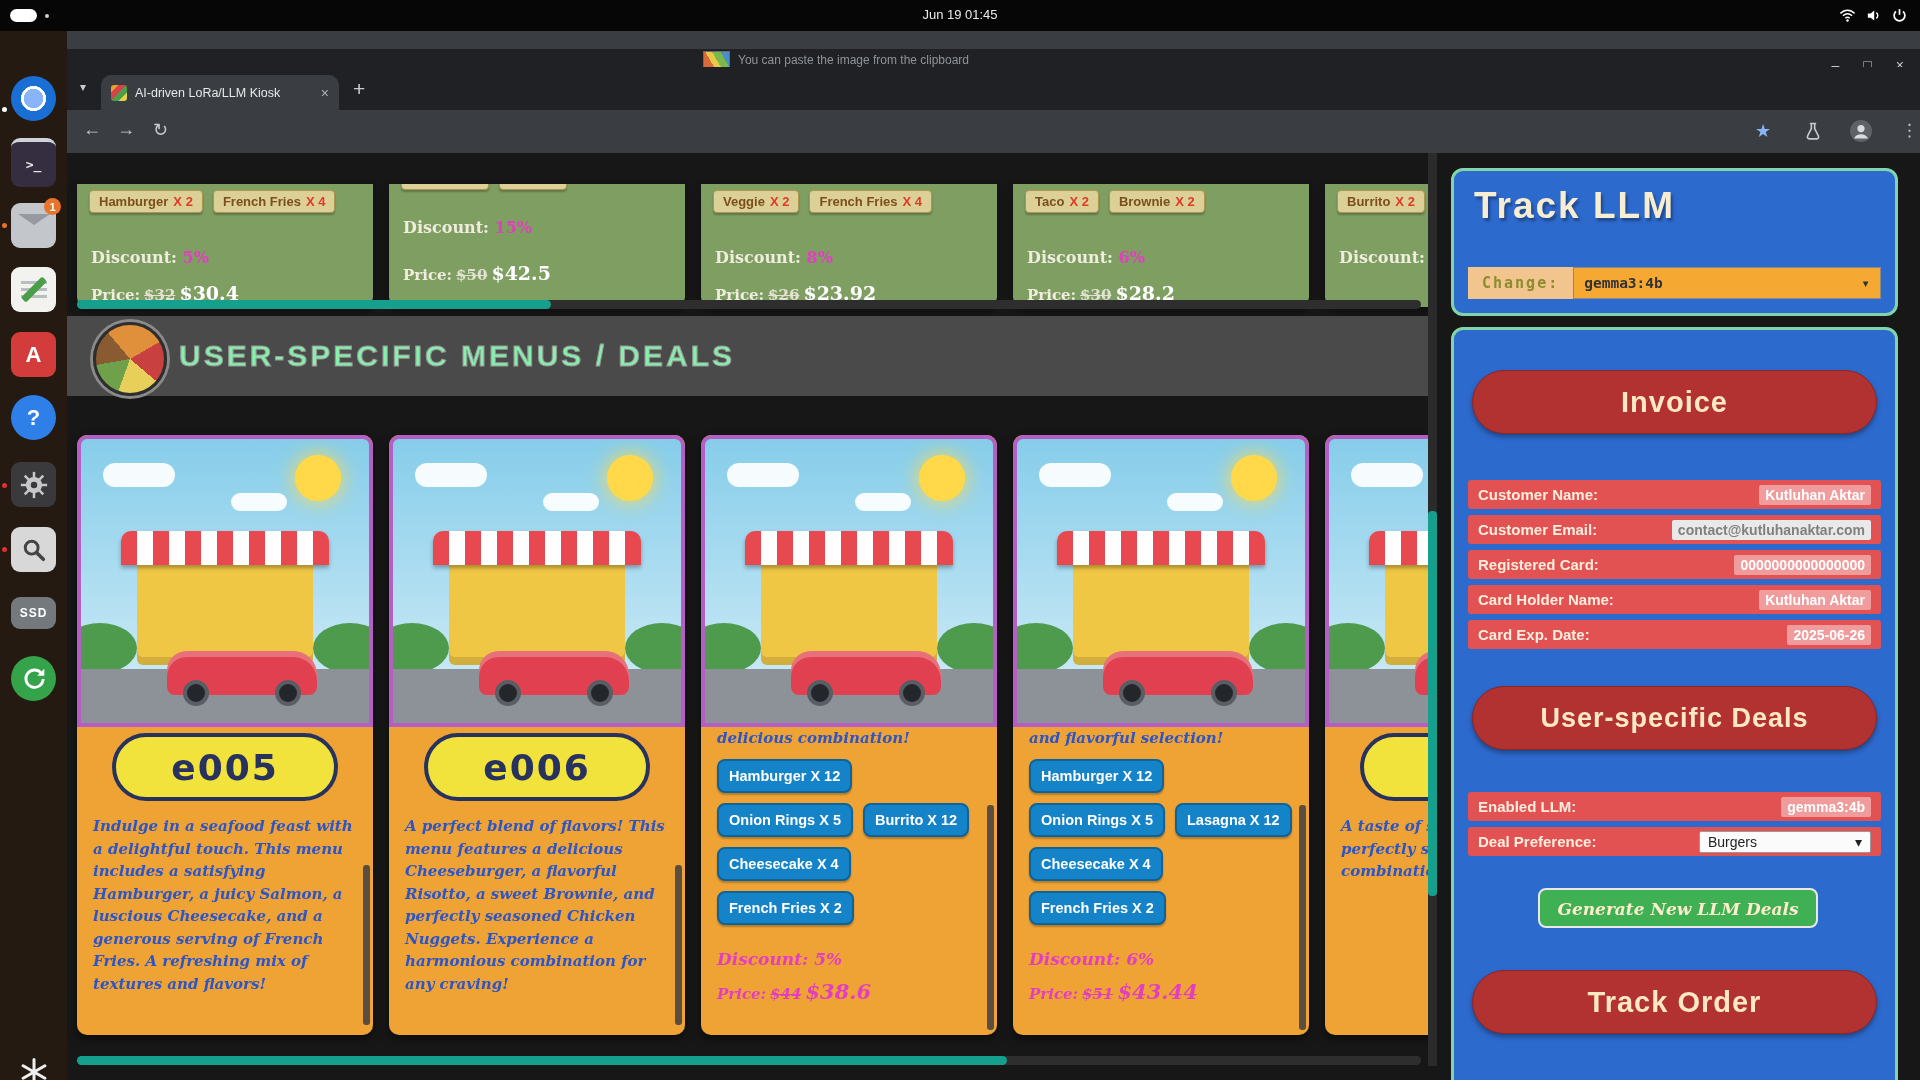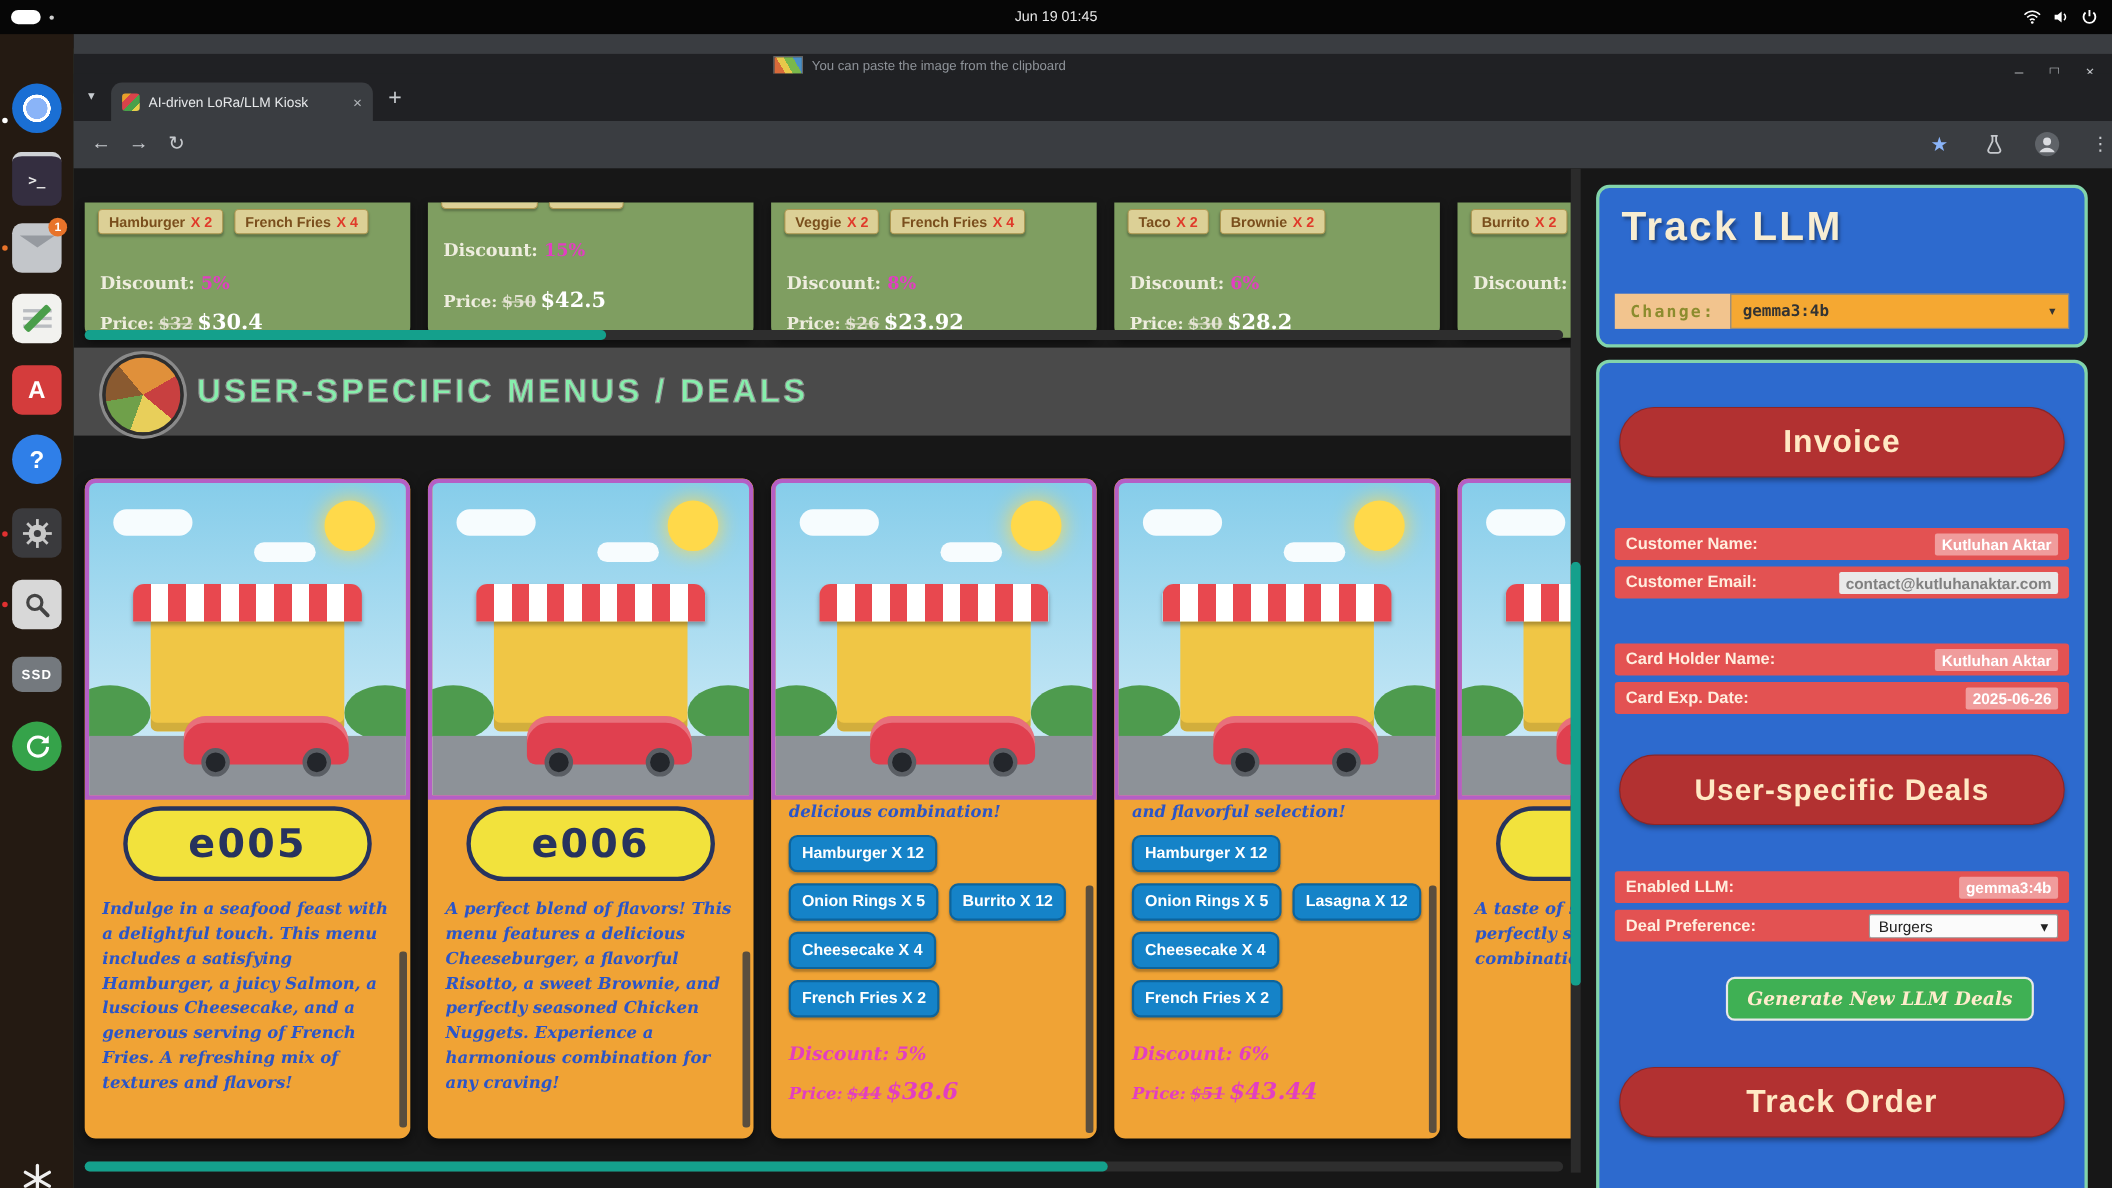--- a/index.html
+++ b/index.html
@@ -141,21 +141,21 @@
   #chselect{flex:1;background:#f5a832;border:1px solid #8a8a8a;display:flex;align-items:center;justify-content:space-between;padding:0 10px;font-family:"DejaVu Sans Mono",monospace;font-weight:bold;font-size:14.5px;color:#333333;}
   #psecB{top:174px;height:768px;}
   .pbtn{position:absolute;left:18px;right:18px;height:62px;background:#b23131;border:1px solid #8e2525;border-radius:32px;color:#ffe9c4;font-weight:800;text-align:center;line-height:62px;letter-spacing:1px;box-shadow:0 3px 5px rgba(0,0,0,.35);}
   #btn-invoice{top:40px;font-size:29px;}
   #btn-deals{top:356px;font-size:27px;}
   #btn-track{top:640px;font-size:29px;}
   .prow{position:absolute;left:14px;right:14px;height:29px;background:#e35252;border-radius:3px;display:flex;align-items:center;justify-content:space-between;padding:0 10px;box-sizing:border-box;}
   .prow .lbl{font-size:15px;font-weight:bold;color:#ffeede;}
   .prow .val{background:#f09c9c;color:#ffffff;font-size:14px;font-weight:bold;padding:2px 6px;border-radius:2px;}
   .prow .val.light{background:#e9e9e9;color:#808080;}
-  #genbtn{position:absolute;left:84px;width:280px;top:558px;height:40px;background:#3fb054;border:2px solid #e8e8e8;border-radius:8px;color:#ffeccc;font-family:"DejaVu Serif",serif;font-style:italic;font-weight:bold;font-size:17px;text-align:center;line-height:38px;box-sizing:border-box;margin-left:31px;}
+  #genbtn{position:absolute;left:84px;width:280px;top:558px;height:40px;background:#3fb054;border:2px solid #e8e8e8;border-radius:8px;color:#ffeccc;font-family:"DejaVu Serif",serif;font-style:italic;font-weight:bold;font-size:17px;text-align:center;line-height:38px;box-sizing:border-box;}
   #prefsel{background:#fbfbfb;border:1px solid #999999;border-radius:2px;color:#222222;font-size:14px;width:172px;display:flex;align-items:center;justify-content:space-between;padding:2px 8px;box-sizing:border-box;}
 </style>
 </head>
 <body>
 
 <div id="screen">
 
   <div id="topbar">
     <div id="tb-pill"></div>
     <div id="tb-dot"></div>
@@ -473,20 +473,24 @@
         <div class="pbtn" id="btn-invoice">Invoice</div>
 
         <div class="prow" style="top:150px">
           <span class="lbl">Customer Name:</span>
           <span class="val">Kutluhan Aktar</span>
         </div>
         <div class="prow" style="top:185px">
           <span class="lbl">Customer Email:</span>
           <span class="val light">contact@kutluhanaktar.com</span>
         </div>
+        <div class="prow" style="top:220px">
+          <span class="lbl">Registered Card:</span>
+          <span class="val">0000000000000000</span>
+        </div>
         <div class="prow" style="top:255px">
           <span class="lbl">Card Holder Name:</span>
           <span class="val">Kutluhan Aktar</span>
         </div>
         <div class="prow" style="top:290px">
           <span class="lbl">Card Exp. Date:</span>
           <span class="val">2025-06-26</span>
         </div>
 
         <div class="pbtn" id="btn-deals">User-specific Deals</div>

